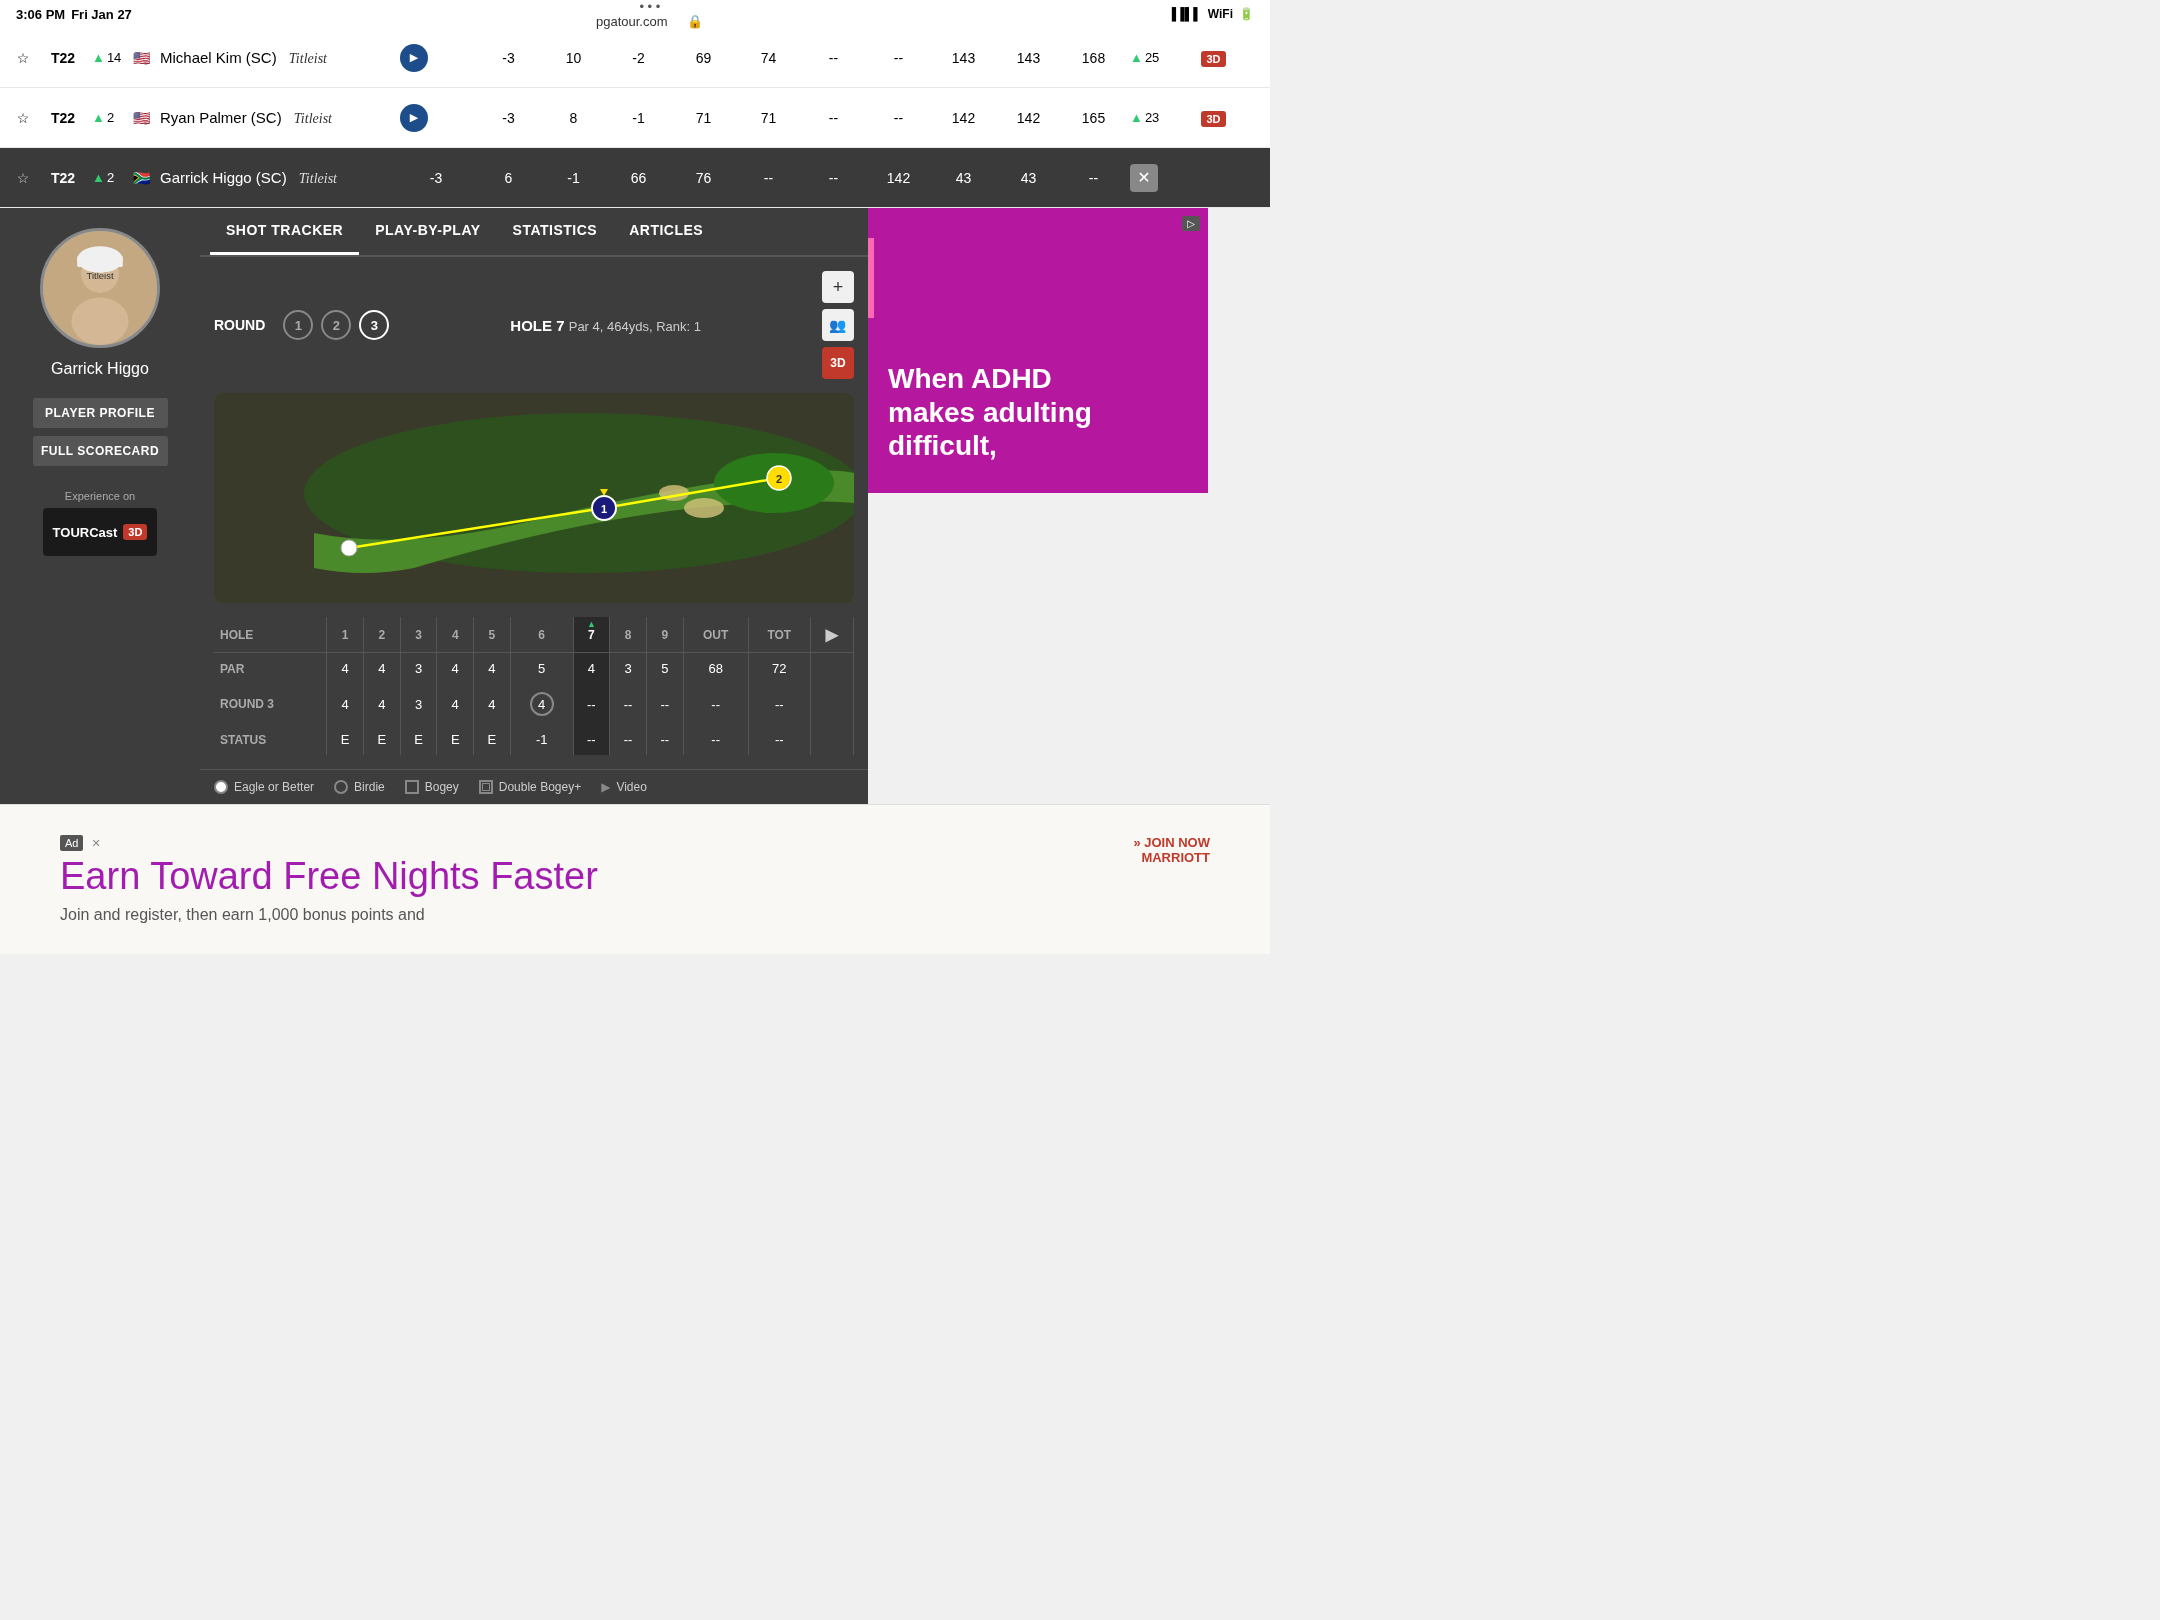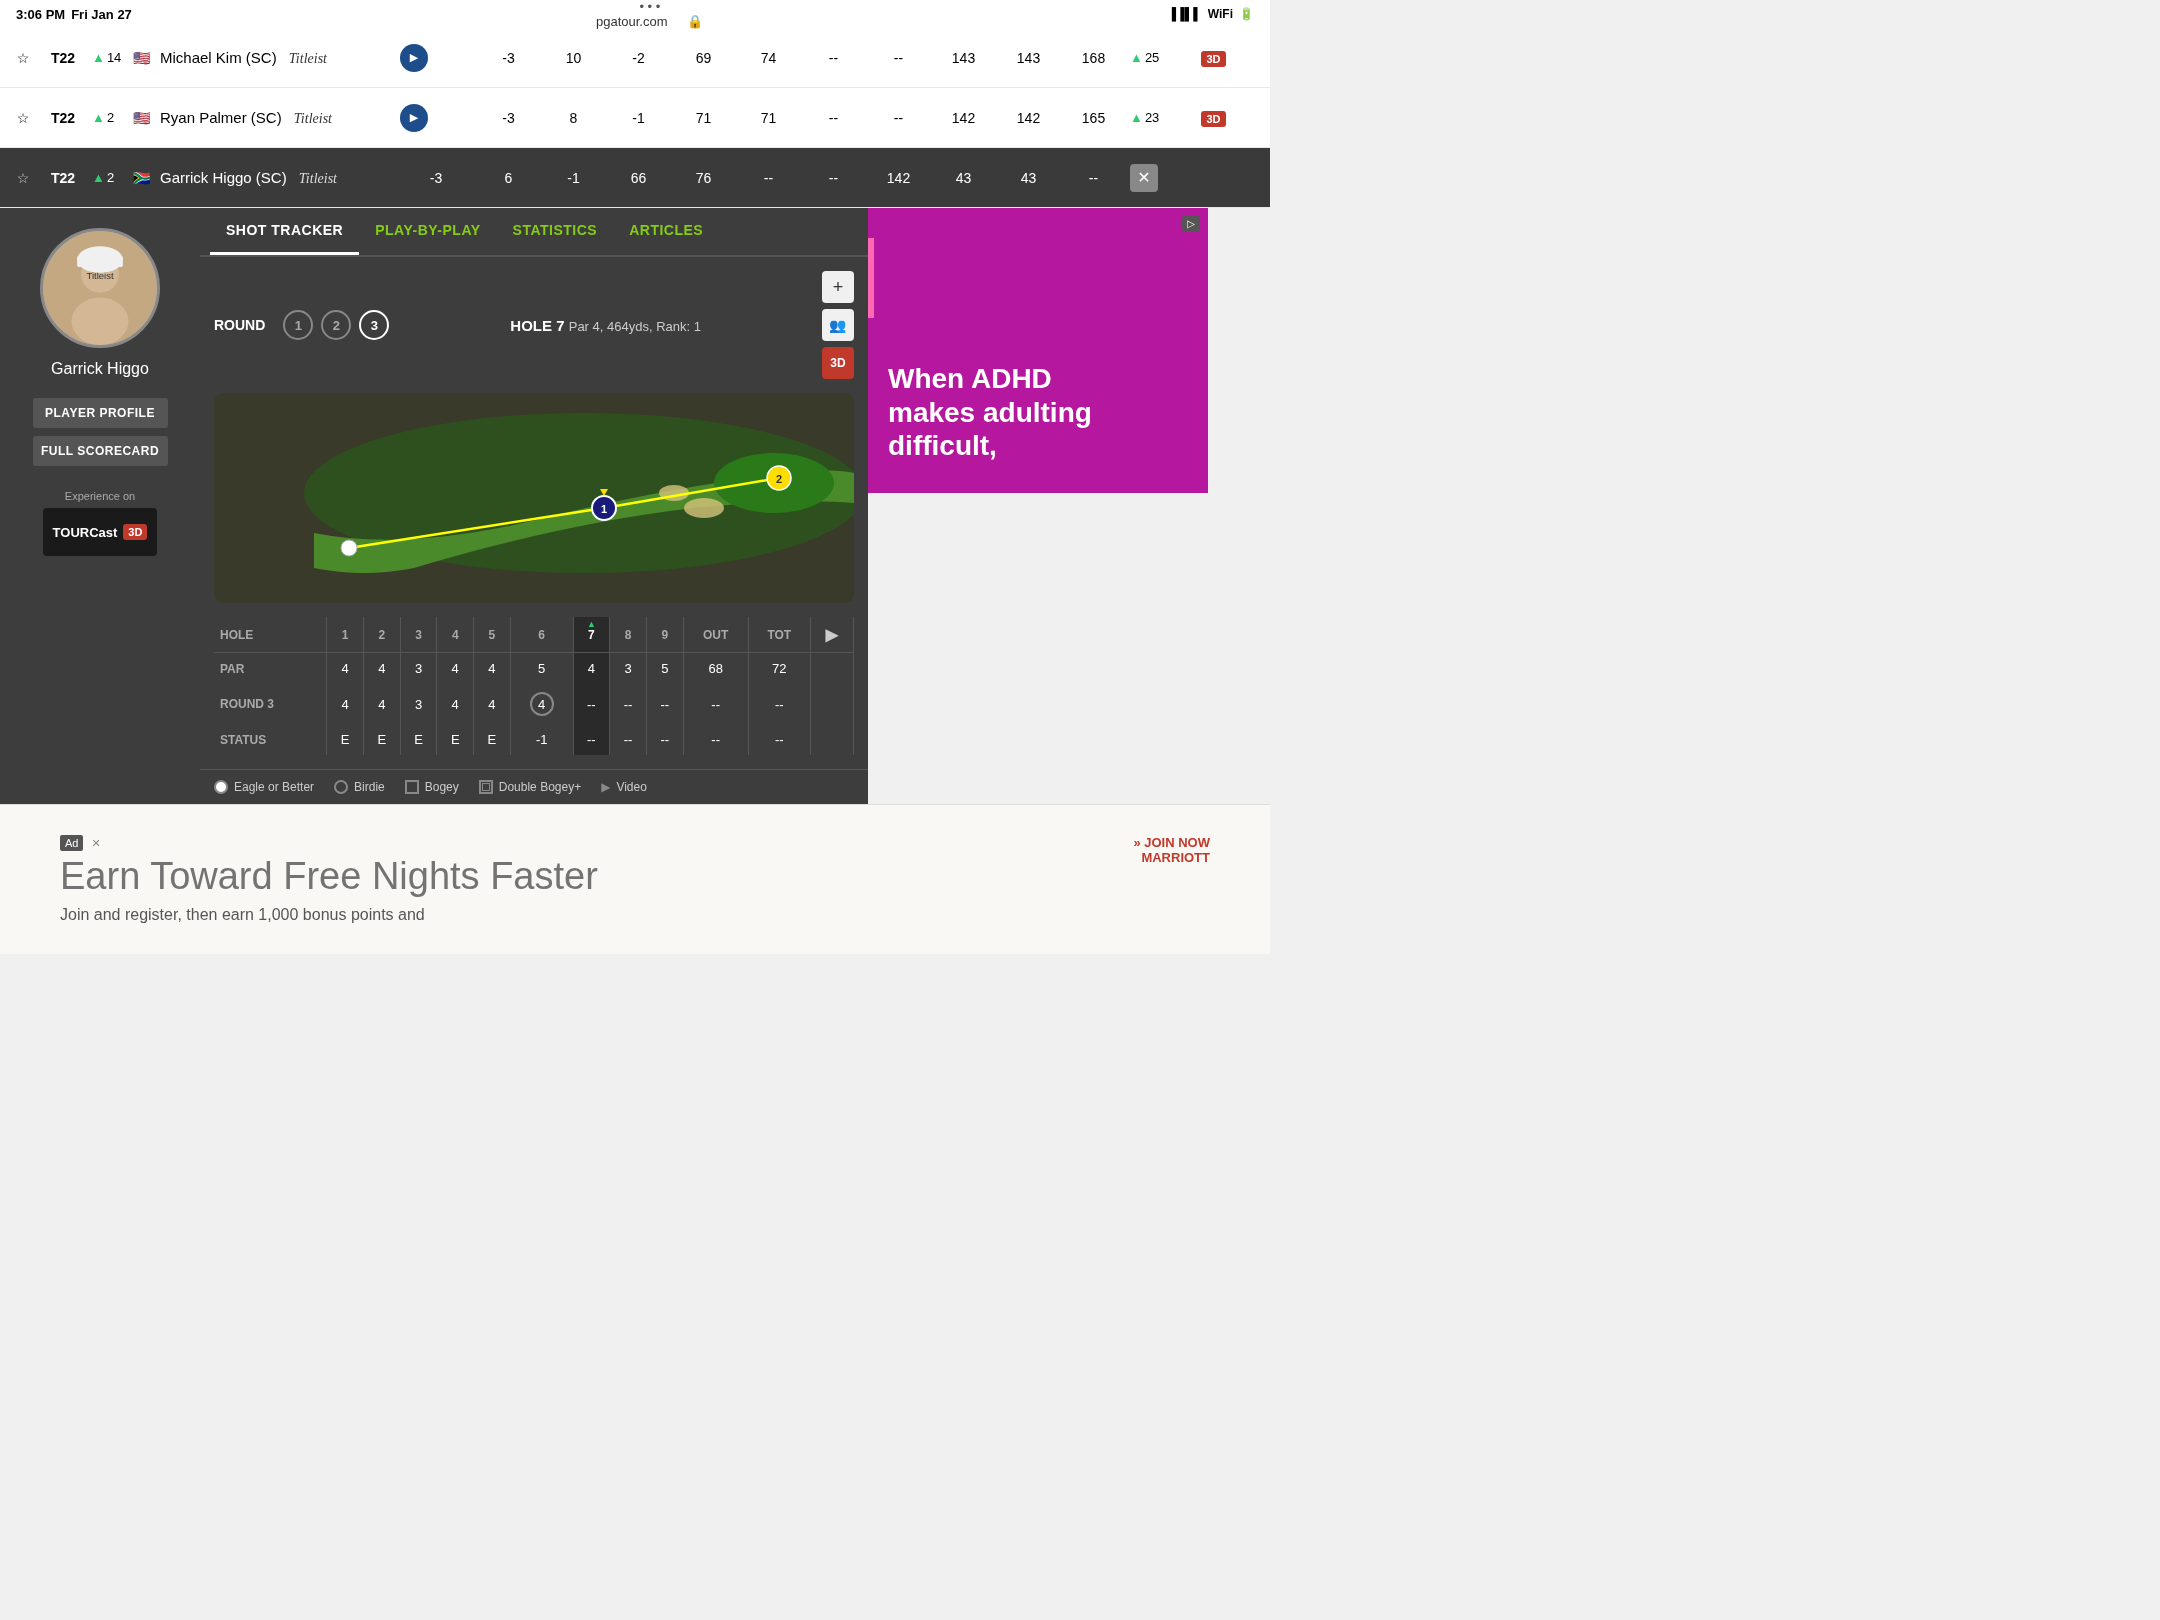--- a/index.html
+++ b/index.html
@@ -155,21 +155,21 @@
       background: #3d3d3d;
       display: flex;
       flex-direction: column;
     }
     .tabs {
       display: flex;
       border-bottom: 2px solid #555;
       padding: 0 10px;
     }
     .tab {
-      color: #84cc16;
+      color: #ffffff;
       font-size: 14px;
       font-weight: 600;
       padding: 14px 16px;
       cursor: pointer;
       letter-spacing: 0.5px;
       border-bottom: 3px solid transparent;
     }
     .tab.active {
       color: white;
       border-bottom: 3px solid white;
@@ -342,21 +342,21 @@
 
     
     .bottom-ad {
       background: #faf8f5;
       border-top: 1px solid #ddd;
       padding: 30px 60px;
       min-height: 150px;
     }
     .bottom-ad-title {
       font-size: 38px;
-      color: #737373;
+      color: #a21caf;
       margin-bottom: 8px;
     }
     .bottom-ad-sub {
       font-size: 16px;
       color: #555;
     }
     .bottom-ad-right {
       float: right;
       text-align: right;
     }

